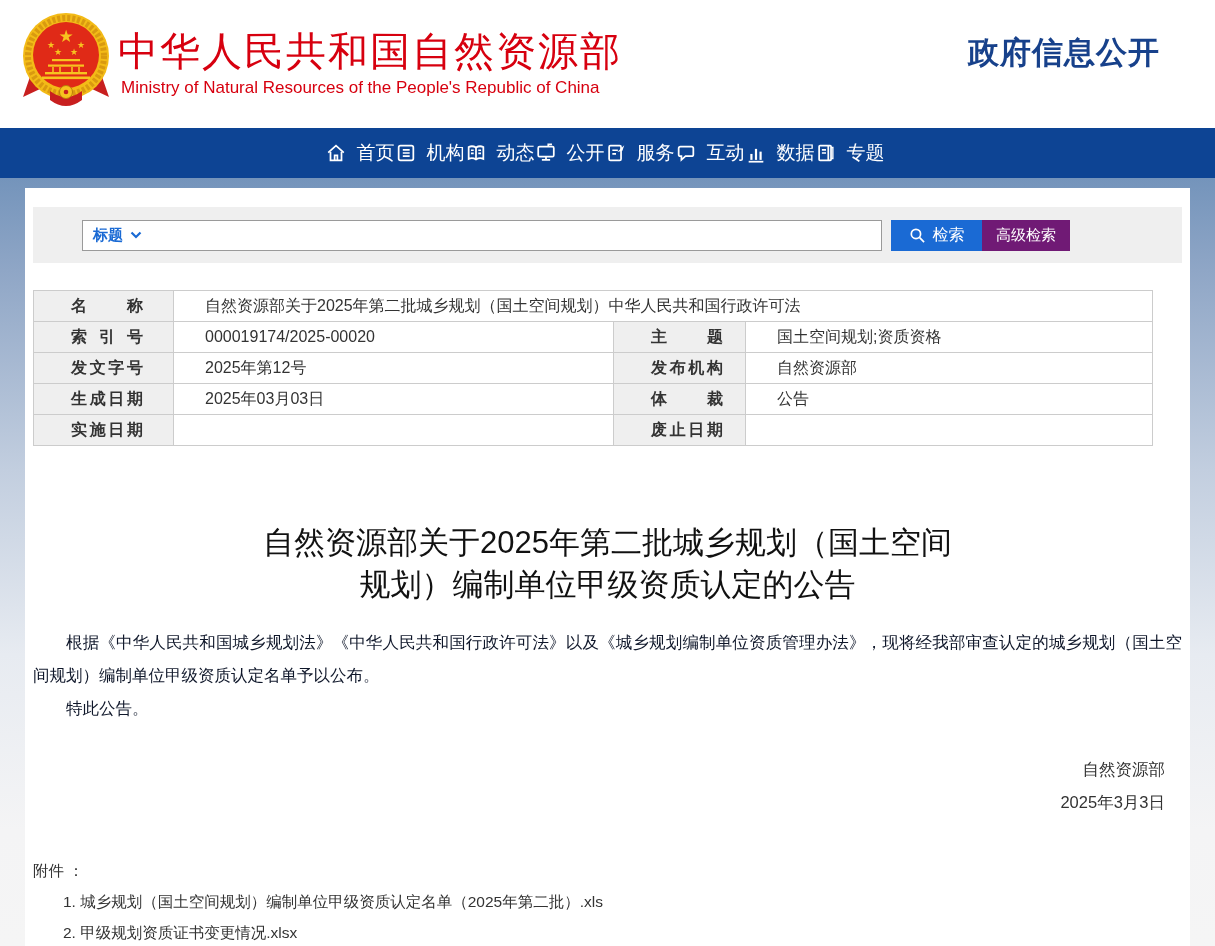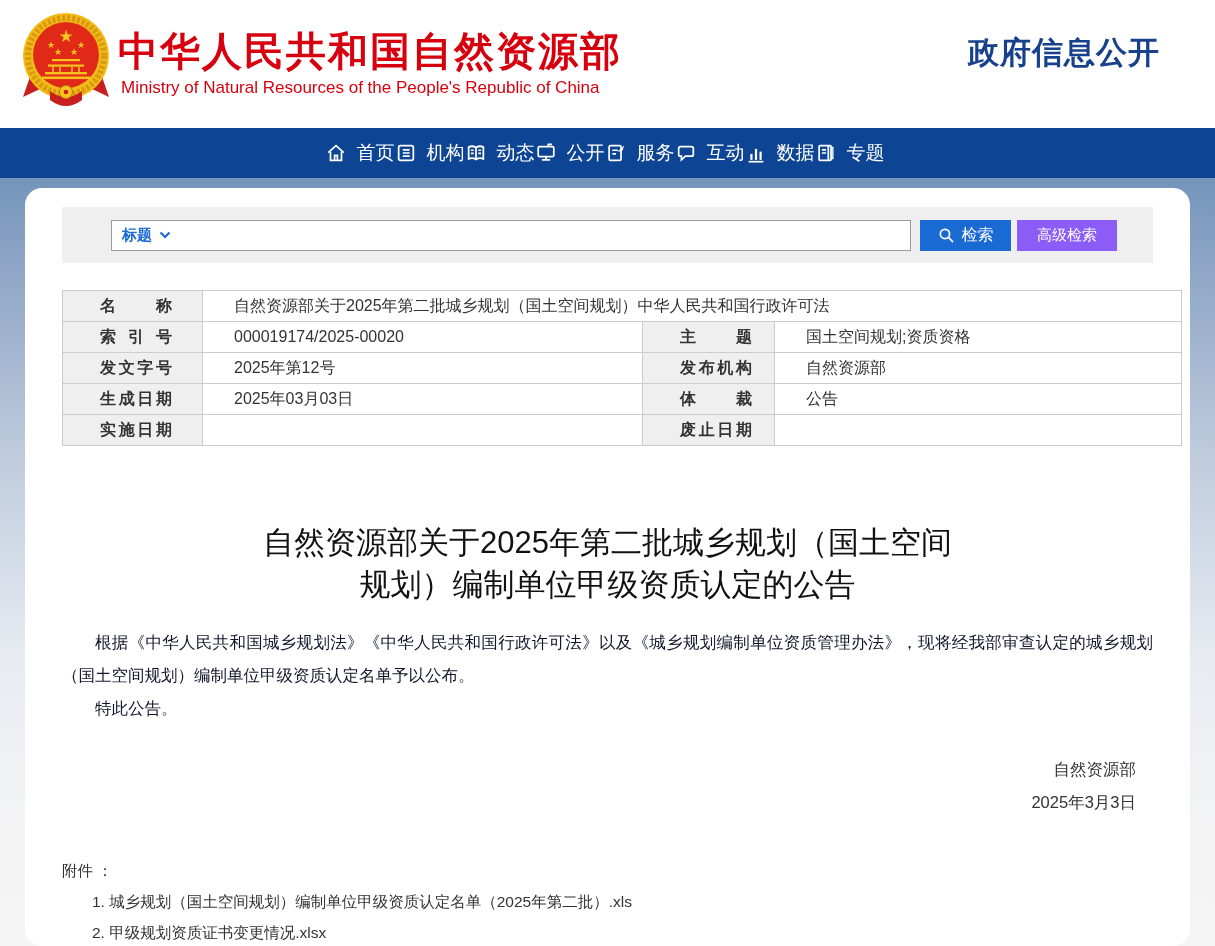--- a/index.html
+++ b/index.html
@@ -2,48 +2,48 @@
 <html><head>
 <meta charset="utf-8">
 <style>
   * { margin:0; padding:0; box-sizing:border-box; }
   html,body { width:1215px; height:946px; overflow:hidden; background:#fff;
               font-family:"Liberation Sans","DejaVu Sans",sans-serif; }
 
   
   .site-header { position:relative; height:128px; background:#fff; }
   .emblem { position:absolute; left:22px; top:9px; width:88px; height:104px; }
-  .site-title { position:absolute; left:118px; top:24px; font-size:40px; font-weight:bold;
+  .site-title { position:absolute; left:118px; top:24px; font-size:40px; font-weight:normal;
                 color:#d7000f; letter-spacing:2px; white-space:nowrap; }
   .site-subtitle { position:absolute; left:121px; top:78px; font-size:17px; color:#d7000f; white-space:nowrap; }
   .header-right { position:absolute; right:55px; top:32px; font-size:31px; font-weight:bold;
                   color:#17418b; letter-spacing:1px; }
 
   
   .main-nav { height:50px; background:#0d4494; display:flex; align-items:center;
               justify-content:center; padding:0 52px 0 46px; }
   .nav-item { display:flex; align-items:center; gap:10px; color:#fff; font-size:19px; cursor:pointer; }
   .nav-item svg { display:block; }
 
   
   .page-bg { height:768px; padding:10px 25px 0;
              background:linear-gradient(180deg,#7494bb 0%,#8fa6c6 12%,#c2cedf 38%,#e7ebf1 62%,#f4f4f5 85%,#f5f5f5 100%); }
-  .content-panel { background:#fff; height:758px; padding:19px 37px 0; overflow:hidden;border-radius:17px; }
+  .content-panel { background:#fff; height:758px; padding:19px 8px 0; overflow:hidden; }
 
   
   .search-bar { background:#efefef; height:56px; display:flex; align-items:center; padding-left:49px; }
   .search-input-wrap { width:800px; height:31px; background:#fff; border:1px solid #9a9a9a;
                        display:flex; align-items:center; padding:0 10px; }
   .field-selector { display:flex; align-items:center; gap:7px; color:#1a6ad4; font-size:15px;
                     font-weight:bold; cursor:pointer; white-space:nowrap; }
   .search-input { flex:1; border:none; outline:none; height:26px; font-size:15px; background:transparent; }
   .btn { height:31px; border:none; color:#fff; display:flex; align-items:center; justify-content:center;
          cursor:pointer; font-family:Liberation Mono, monospace; }
   .btn-search { width:91px; margin-left:9px; background:#1a6ad4; font-size:16px; gap:7px; }
-  .btn-advanced { width:100px; margin-left:6px; background:#8b5cf6; font-size:15px; }
+  .btn-advanced { width:88px; background:#701a75; font-size:15px; }
 
   
   .meta-table { margin-top:27px; width:1119px; border-collapse:collapse; table-layout:fixed;
                 font-size:16px; color:#333; }
   .meta-table td { border:1px solid #ccc; height:31px; overflow:hidden; white-space:nowrap; }
   .meta-table td.lbl { background:#efefef; font-weight:bold; padding-left:37px; }
   .meta-table td.val { padding-left:31px; }
   .jt { display:inline-block; width:72px; text-align:justify; text-align-last:justify; }
   .c1 { width:140px; } .c2 { width:440px; } .c3 { width:132px; } .c4 { width:407px; }
 

